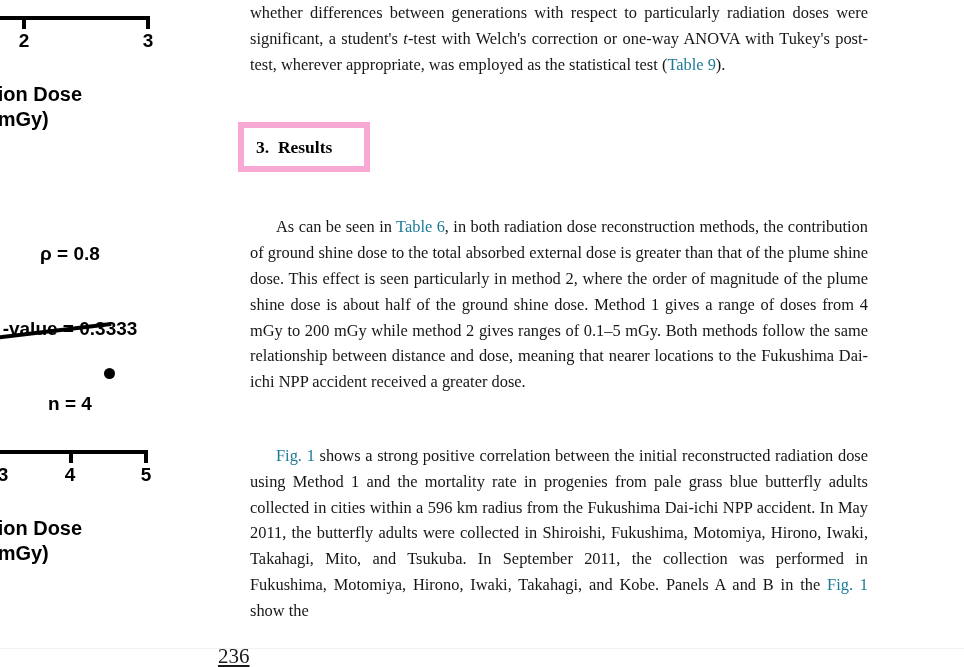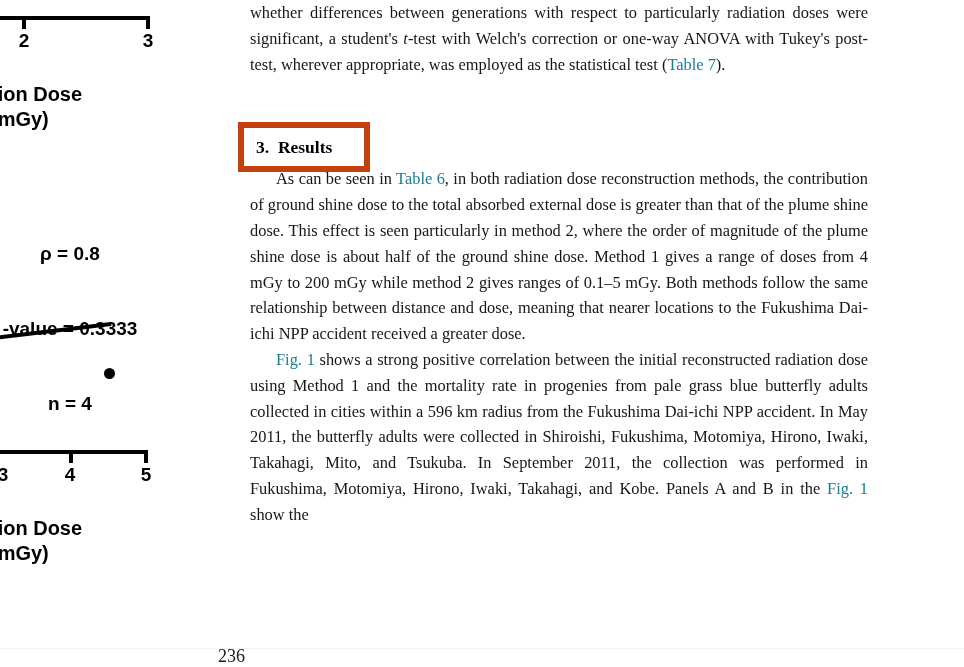--- a/index.html
+++ b/index.html
@@ -105,59 +105,60 @@
   .body-par {
     margin: 0;
     font-family: "Liberation Serif", serif;
     font-size: 16.4px;
     line-height: 25.8px;
     text-align: justify;
     text-justify: inter-word;
     color: #161616;
     hyphens: manual;
   }
-  .body-par.indent { text-indent: 26px; }
+  .body-par.indent { text-indent: 26px; margin-top: 48px; }
   .xref {
     color: #1b7b97;
     text-decoration: none;
     cursor: pointer;
   }
 
   
   #section-heading-wrap {
     position: absolute;
     left: 238px;
     top: 122px;
     width: 132px;
     height: 50px;
     box-sizing: border-box;
-    border: 6px solid #c2410c;
+    border: 6px solid #f9a8d4;
     background: #ffffff;
   }
   #section-heading {
     position: absolute;
     left: 12px;
     top: 8px;
     font-family: "Liberation Serif", serif;
     font-weight: bold;
     font-size: 17.5px;
     line-height: 22px;
     color: #000000;
     white-space: pre;
   }
 
   
   #page-number {
     position: absolute;
     left: 218px;
     top: 647px;
     font-family: "Liberation Serif", serif;
-    font-size: 18px;
+    font-size: 21px;
     line-height: 18px;
     color: #1a1a1a;
+    text-decoration: underline;
   }
 </style>
 </head>
 <body>
 
 <div id="page-sheet">
 
   <div id="figure-panel">
 
     <div class="axis-group">
@@ -187,21 +188,21 @@
       <div class="axis-tick-label" style="left:57px; top:465px;">4</div>
       <div class="axis-tick-label" style="left:133px; top:465px;">5</div>
       <div class="axis-title" style="left:-9px; top:516px;">tion Dose</div>
       <div class="axis-title" style="left:-9px; top:541px;">(mGy)</div>
     </div>
 
   </div>
 
   <div id="text-column">
 
-    <p class="body-par" style="margin-top:0px;"><span>whether differences between generations with respect to particularly radiation doses were significant, a student's </span><i>t</i><span>-test with Welch's correction or one-way ANOVA with Tukey's post-test, wherever appropriate, was employed as the statistical test (</span><a class="xref" href="#">Table 7</a><span>).</span></p>
+    <p class="body-par" style="margin-top:0px;"><span>whether differences between generations with respect to particularly radiation doses were significant, a student's </span><i>t</i><span>-test with Welch's correction or one-way ANOVA with Tukey's post-test, wherever appropriate, was employed as the statistical test (</span><a class="xref" href="#">Table 9</a><span>).</span></p>
 
     <div style="height:89px;"></div>
 
     <p class="body-par indent"><span>As can be seen in </span><a class="xref" href="#">Table 6</a><span>, in both radiation dose reconstruction methods, the contribution of ground shine dose to the total absorbed external dose is greater than that of the plume shine dose. This effect is seen particularly in method 2, where the order of magnitude of the plume shine dose is about half of the ground shine dose. Method 1 gives a range of doses from 4 mGy to 200 mGy while method 2 gives ranges of 0.1–5 mGy. Both methods follow the same relationship between distance and dose, meaning that nearer locations to the Fukushima Dai-ichi NPP accident received a greater dose.</span></p>
 
     <p class="body-par indent"><a class="xref" href="#">Fig. 1</a><span> shows a strong positive correlation between the initial reconstructed radiation dose using Method 1 and the mortality rate in progenies from pale grass blue butterfly adults collected in cities within a 596 km radius from the Fukushima Dai-ichi NPP accident. In May 2011, the butterfly adults were collected in Shiroishi, Fukushima, Motomiya, Hirono, Iwaki, Takahagi, Mito, and Tsukuba. In September 2011, the collection was performed in Fukushima, Motomiya, Hirono, Iwaki, Takahagi, and Kobe. Panels A and B in the </span><a class="xref" href="#">Fig. 1</a><span> show the</span></p>
 
   </div>
 
   <div id="section-heading-wrap">

